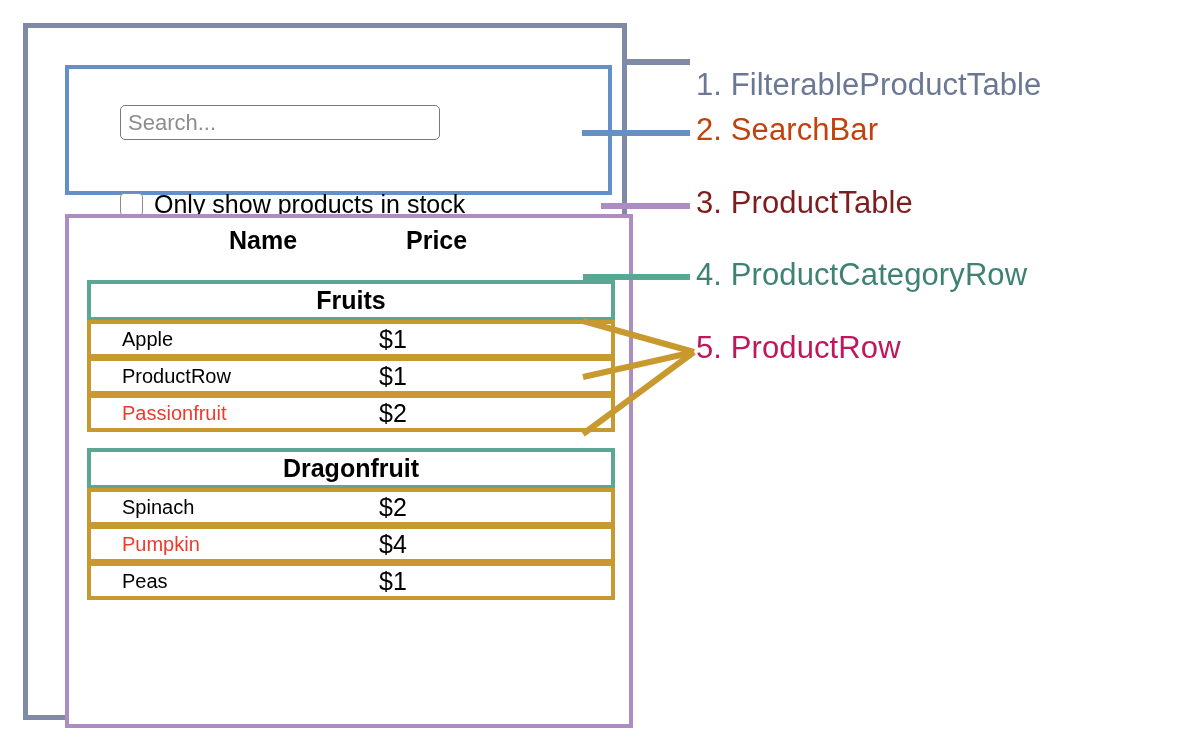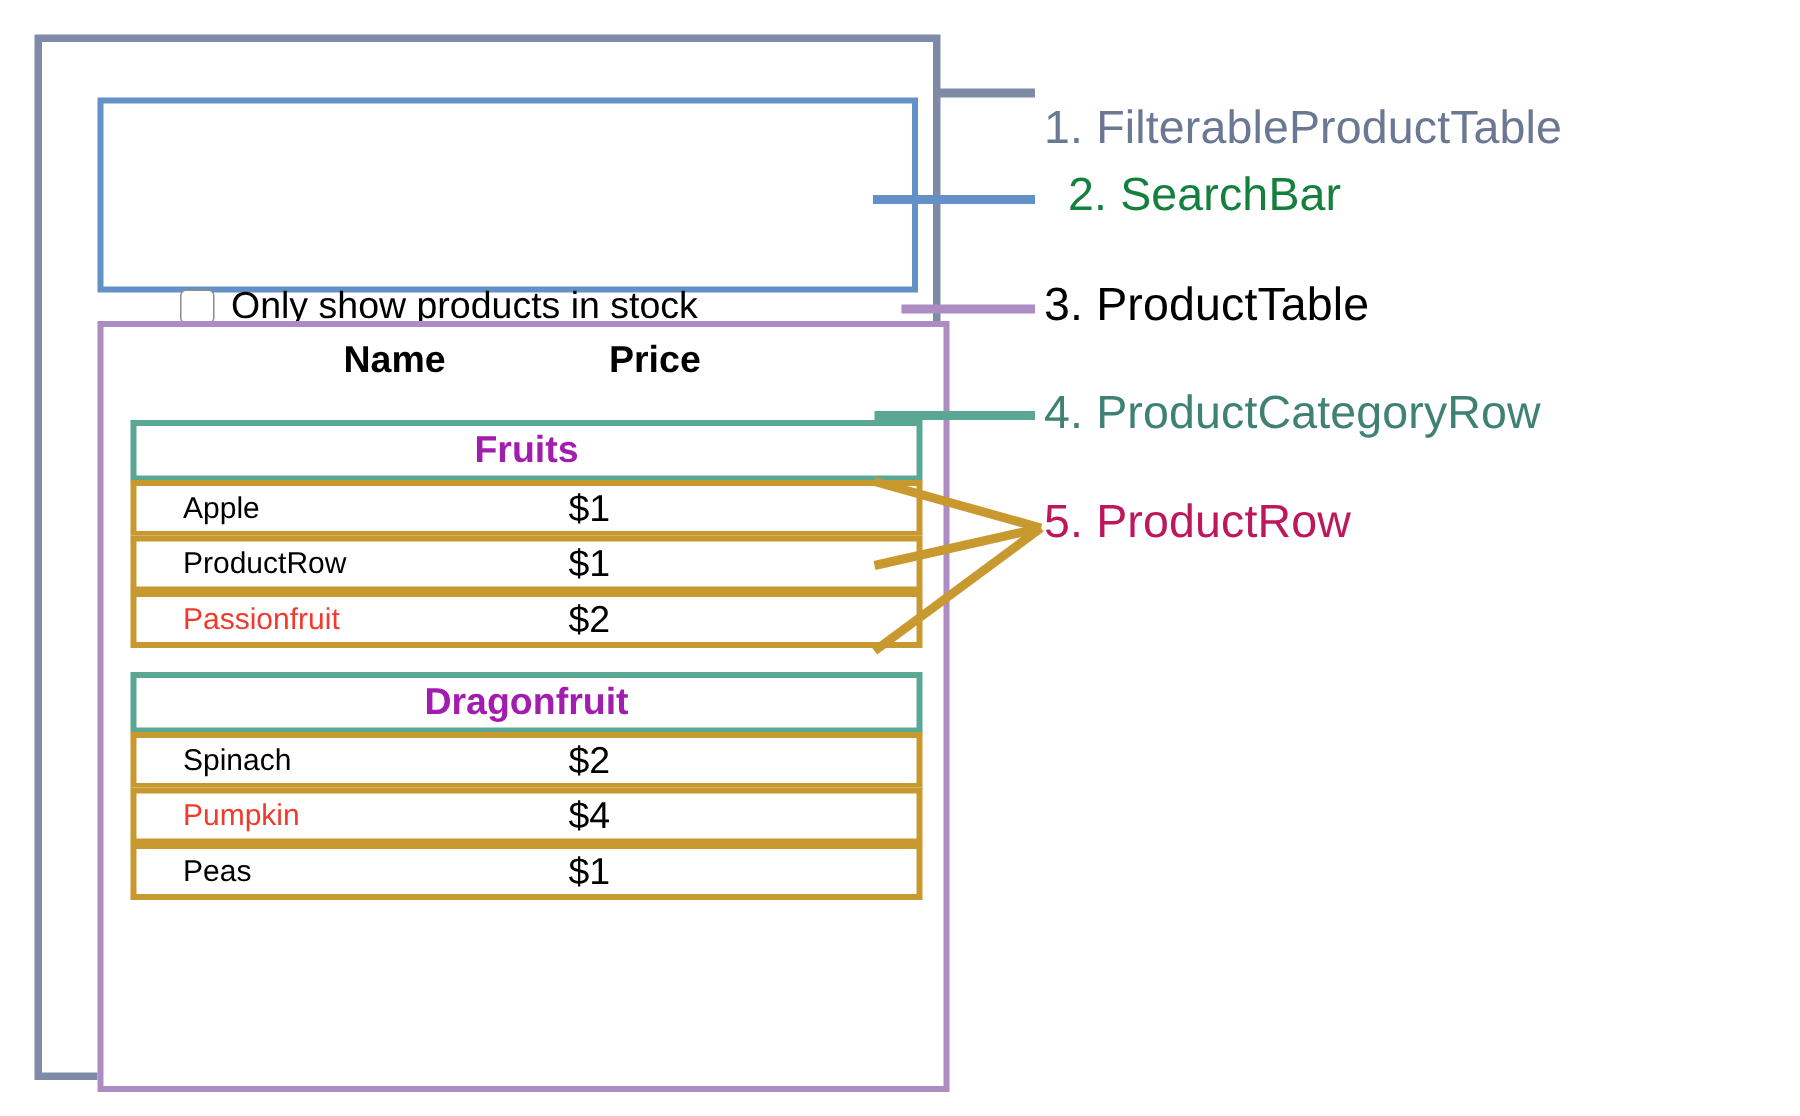--- a/index.html
+++ b/index.html
@@ -135,21 +135,21 @@
     box-sizing: border-box;
     border: 4px solid #5aa894;
     background: #ffffff;
     display: flex;
     align-items: center;
     justify-content: center;
   }
   .cat-row .cat-label {
     font-size: 25px;
     font-weight: bold;
-    color: #a21caf;
+    color: #000000;
   }
 
   
   .prod-row {
     position: relative;
     height: 38px;
     margin-top: -1px;
     box-sizing: border-box;
     border: 4px solid #c8992e;
     background: #ffffff;
@@ -177,41 +177,42 @@
   
   .legend-item {
     position: absolute;
     font-size: 31px;
     font-weight: 400;
     letter-spacing: 0.1px;
     white-space: nowrap;
     font-family: "Liberation Sans", sans-serif;
   }
   .legend-1 { left: 696px; top: 44px;  color: #6b7894; margin-top: 23px; }
-  .legend-2 { left: 712px; top: 112px; color: #15803d; }
-  .legend-3 { left: 696px; top: 185px; color: #000000; }
+  .legend-2 { left: 696px; top: 112px; color: #c2410c; }
+  .legend-3 { left: 696px; top: 185px; color: #7f1d1d; }
   .legend-4 { left: 696px; top: 257px; color: #3f8274; }
   .legend-5 { left: 696px; top: 330px; color: #be185d; }
 
   svg.leaders {
     position: absolute;
     left: 0; top: 0;
     width: 1200px; height: 744px;
     overflow: visible;
     pointer-events: none;
   }
 </style>
 </head>
 <body>
 
 <div id="stage">
 
   <div class="frame-filterable">
 
     <div class="frame-searchbar">
+      <input class="search-input" type="text" placeholder="Search..." value="" style="">
       <label class="checkbox-row">
         <span class="checkbox-box"></span>
         <span class="checkbox-label">Only show products in stock</span>
       </label>
     </div>
 
     <div class="frame-producttable">
 
       <div class="table-head">
         <span class="th th-name">Name</span>

